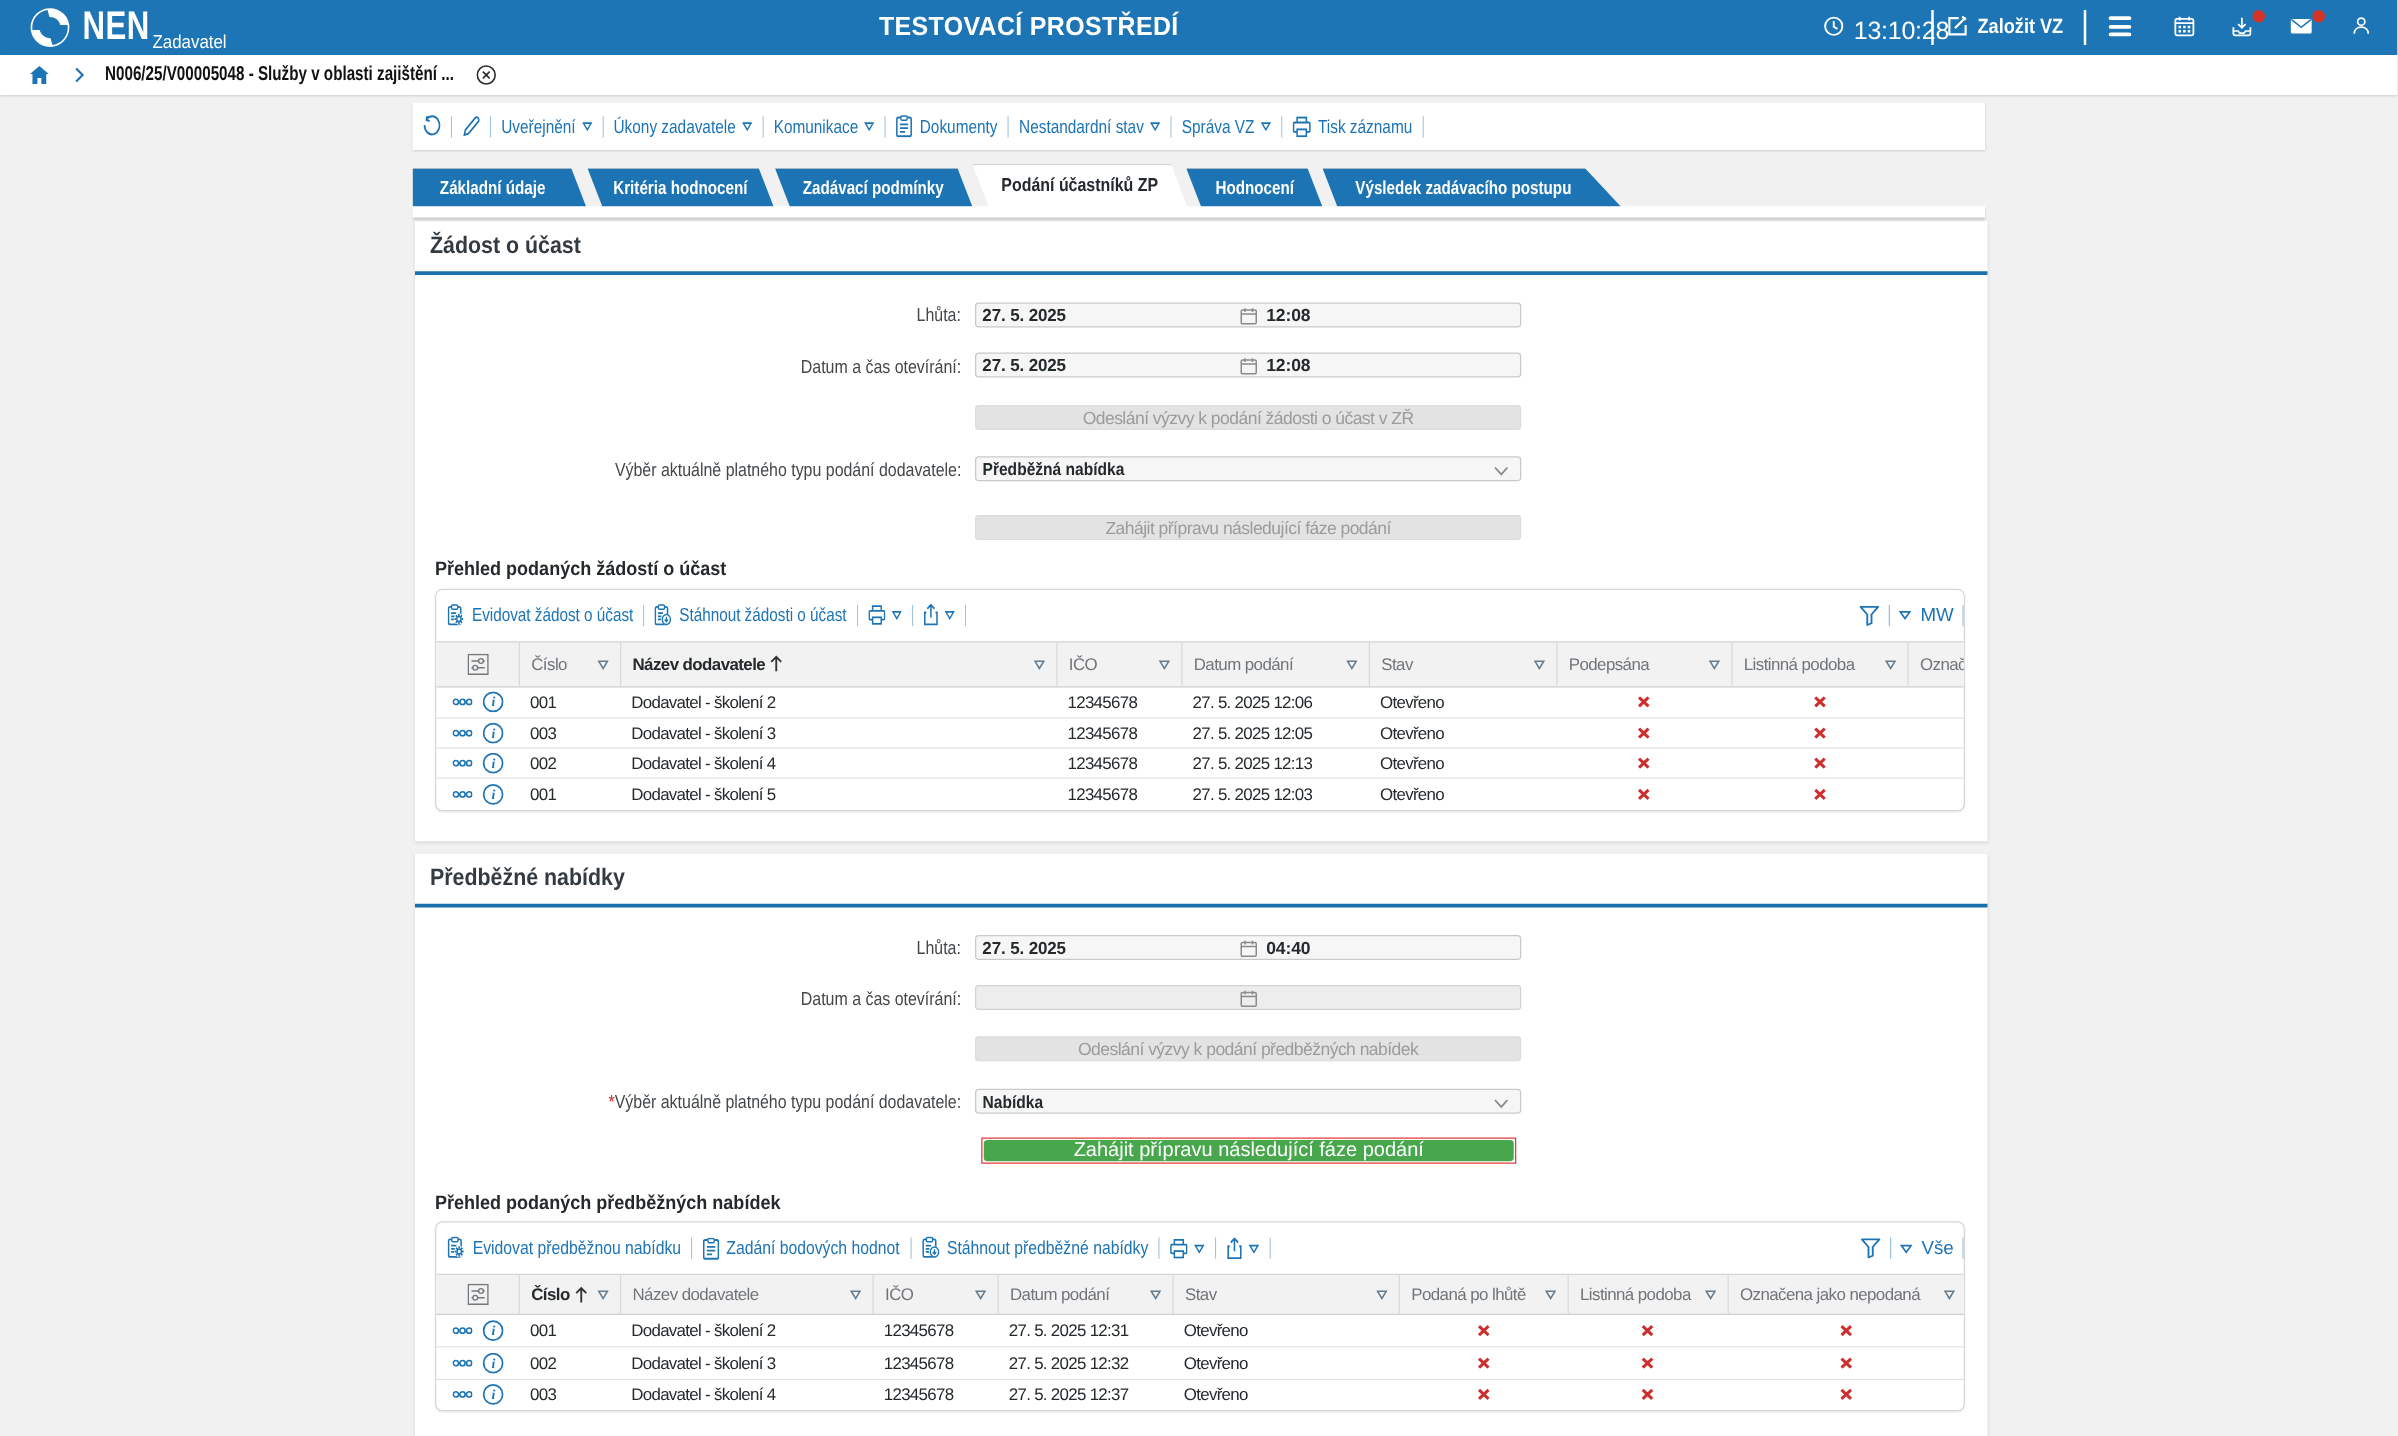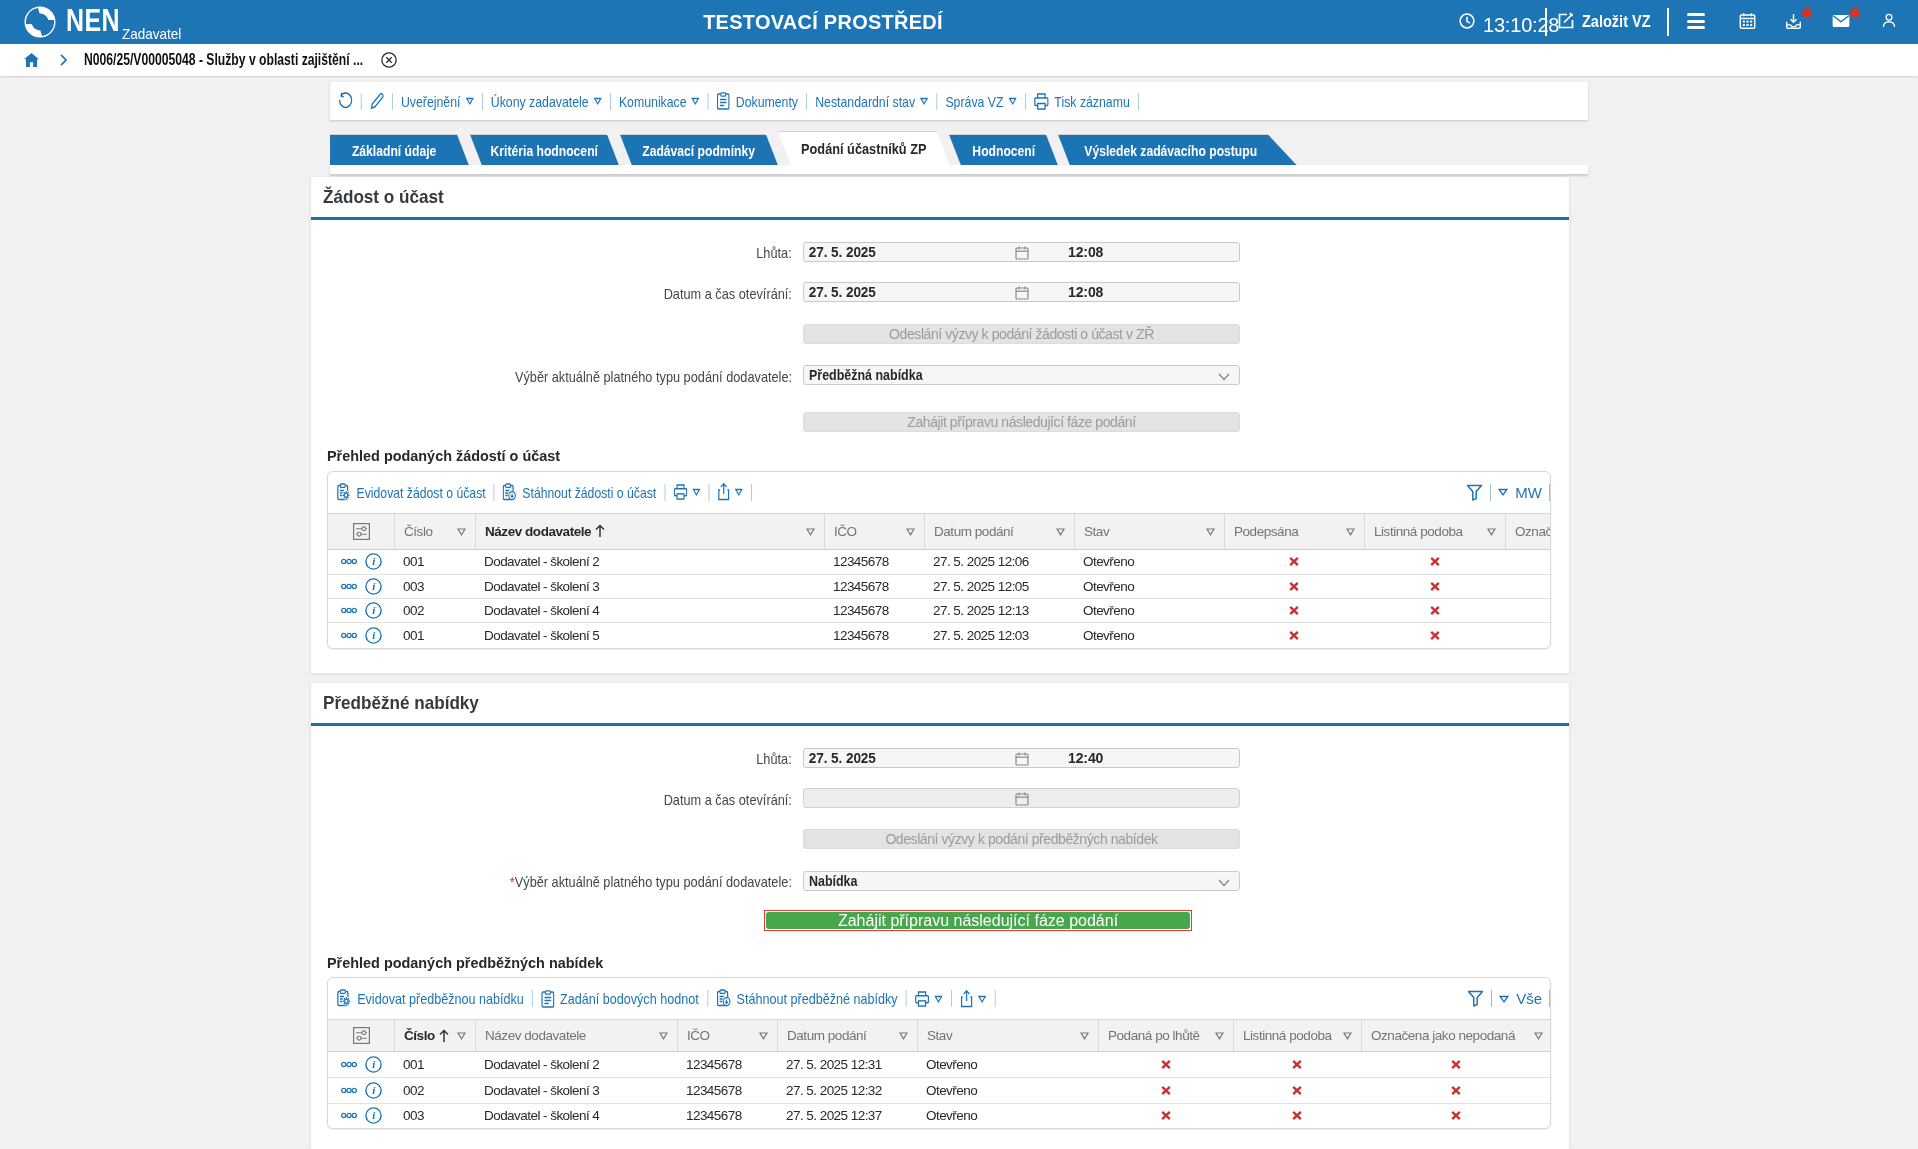--- a/index.html
+++ b/index.html
@@ -32,34 +32,34 @@
 
 
 .tab { position:absolute; top:134.5px; height:31px; background:#1d74b5; color:#fff; font-size:15px; font-weight:bold; filter:drop-shadow(-3px -2.5px 2.5px rgba(0,0,0,0.3)); }
 .tab .lbl { position:absolute; left:0; right:0; top:0; bottom:0; display:flex; align-items:center; justify-content:center; }
 .tab .lbl span { transform:scaleX(0.81); white-space:nowrap; }
 .tab.active .lbl span { transform:scaleX(0.85); }
 .tab.active { top:131.5px; height:34px; background:#fff; color:#24292e; z-index:3; }
 #tabstrip { position:absolute; left:330px; top:165px; width:1258px; height:9px; background:#fff; box-shadow:0 2px 2px rgba(0,0,0,0.16); z-index:2; }
 
 
-.panel { position:absolute; left:311px; width:1258px; background:#fff; box-shadow:0 1px 3px rgba(0,0,0,0.10);padding-left:44px; }
+.panel { position:absolute; left:332px; width:1258px; background:#fff; box-shadow:0 1px 3px rgba(0,0,0,0.10); }
 #panel1 { top:177px; height:496px; }
 #panel2 { top:683px; height:466px; }
 .secH { position:absolute; left:12px; font-size:19px; font-weight:bold; color:#333b41; transform:scaleX(0.9); transform-origin:left center; }
 .secLine { position:absolute; left:0; width:1258px; height:3px; background:#1a6fad; }
 
 
 .frow { position:absolute; height:20px; }
 .flabel { position:absolute; right:821px; top:2.5px; font-size:15px; color:#43474a; white-space:nowrap; transform:scaleX(0.85); transform-origin:right center; }
 .fctl { position:absolute; left:448px; width:437px; height:20px; }
 .inp { background:#f6f6f6; border:1px solid #c9c9c9; border-radius:3px; display:flex; align-items:center; font-size:14px; font-weight:bold; color:#24292c; letter-spacing:-0.1px; }
 .inp .d { padding-left:5px; transform:scaleX(0.97); transform-origin:left center; display:inline-block; white-space:nowrap; }
 .inp .cal { position:absolute; left:211px; top:3px; }
-.inp .t { position:absolute; left:232px;margin-left:32px; }
+.inp .t { position:absolute; left:232px; }
 .inp.dis { background:#ededed; border-color:#d2d2d2; }
 .gbtn { background:#e3e3e3; border:1px solid #dcdcdc; border-radius:3px; text-align:center; font-size:14px; color:#9b9b9b; line-height:18px; letter-spacing:-0.42px; }
 .sel { background:#f6f6f6; border:1px solid #c9c9c9; border-radius:3px; font-size:14px; font-weight:bold; color:#24292c; padding-left:5px; line-height:18px; }
 .sel .sx { display:inline-block; transform:scaleX(0.89); transform-origin:left center; }
 .sel svg { position:absolute; right:9px; top:7px; }
 .greenOut { position:absolute; left:453px; width:428px; height:21px; border:1px solid #e23b3b; background:#fff; }
 .greenIn { position:absolute; left:1px; top:1px; right:1px; bottom:1px; background:#48a64d; border-radius:3px; color:#fff; font-size:16px; text-align:center; line-height:17.5px; }
 .tblH { position:absolute; left:16px; font-size:15.5px; font-weight:bold; color:#24292c; transform:scaleX(0.93); transform-origin:left center; }
 
 
@@ -516,21 +516,21 @@
 
   <div class="frow" style="top:64.5px; width:100%">
     <div class="flabel">Lhůta:</div>
     <div class="fctl inp">
         <span class="d">27. 5. 2025</span>
       <svg class="cal" width="14" height="14" viewBox="0 0 14 14">
           <rect x="1" y="2" width="12" height="11" rx="1" fill="none" stroke="#8a8a8a" stroke-width="1.2"></rect>
           <path d="M1 5.2 H13" stroke="#8a8a8a" stroke-width="1.2"></path>
           <path d="M4 0.5 v3 M10 0.5 v3" stroke="#8a8a8a" stroke-width="1.2"></path>
         </svg>
-      <span class="t">12:40</span>
+      <span class="t">04:40</span>
       </div>
   </div>
   <div class="frow" style="top:105.2px; width:100%">
     <div class="flabel">Datum a čas otevírání:</div>
     <div class="fctl inp dis">
         <svg class="cal" width="14" height="14" viewBox="0 0 14 14">
           <rect x="1" y="2" width="12" height="11" rx="1" fill="none" stroke="#8a8a8a" stroke-width="1.2"></rect>
           <path d="M1 5.2 H13" stroke="#8a8a8a" stroke-width="1.2"></path>
           <path d="M4 0.5 v3 M10 0.5 v3" stroke="#8a8a8a" stroke-width="1.2"></path>
         </svg>

